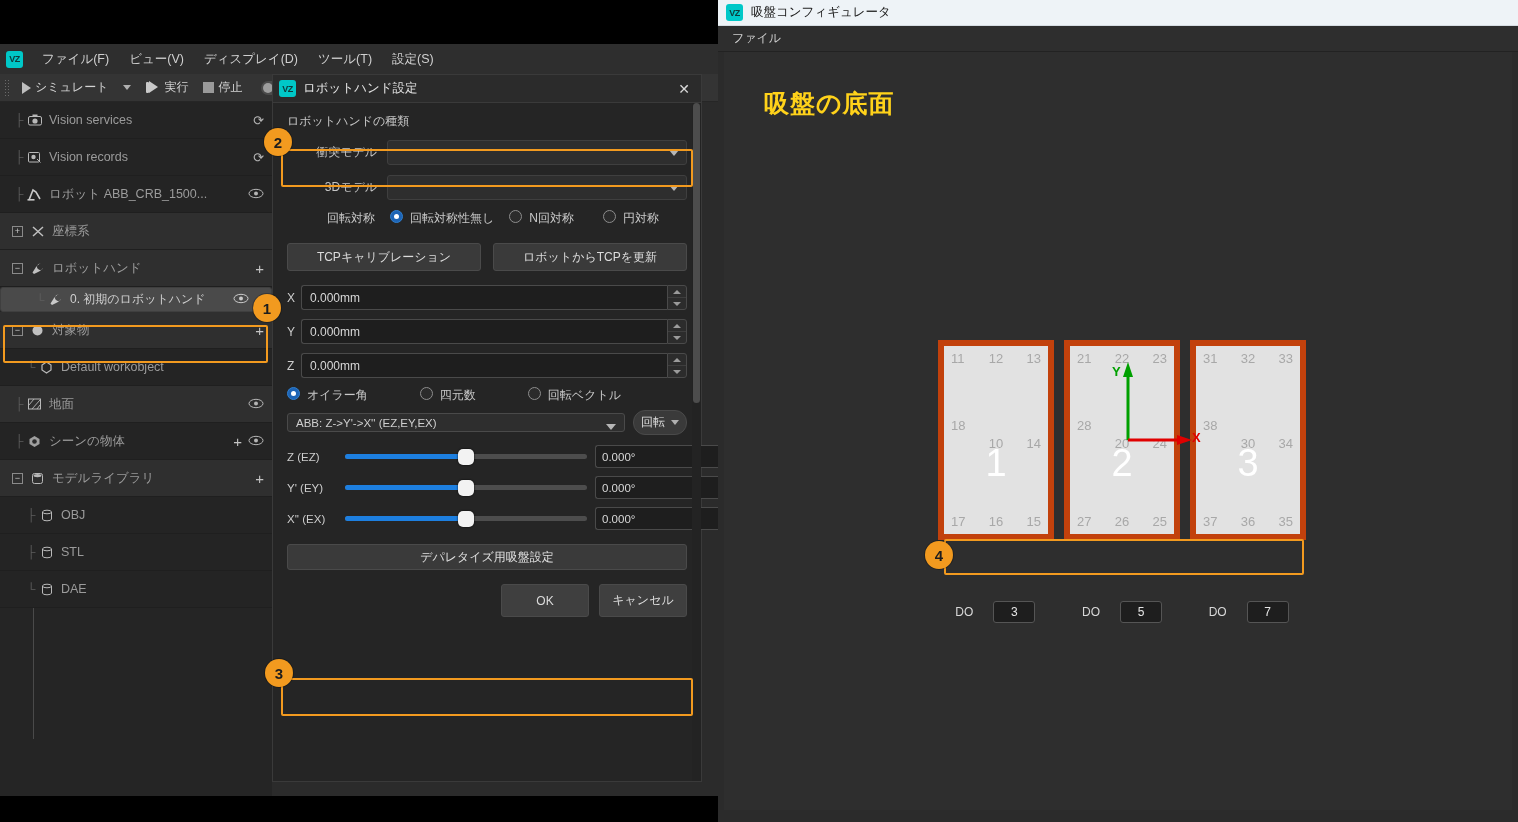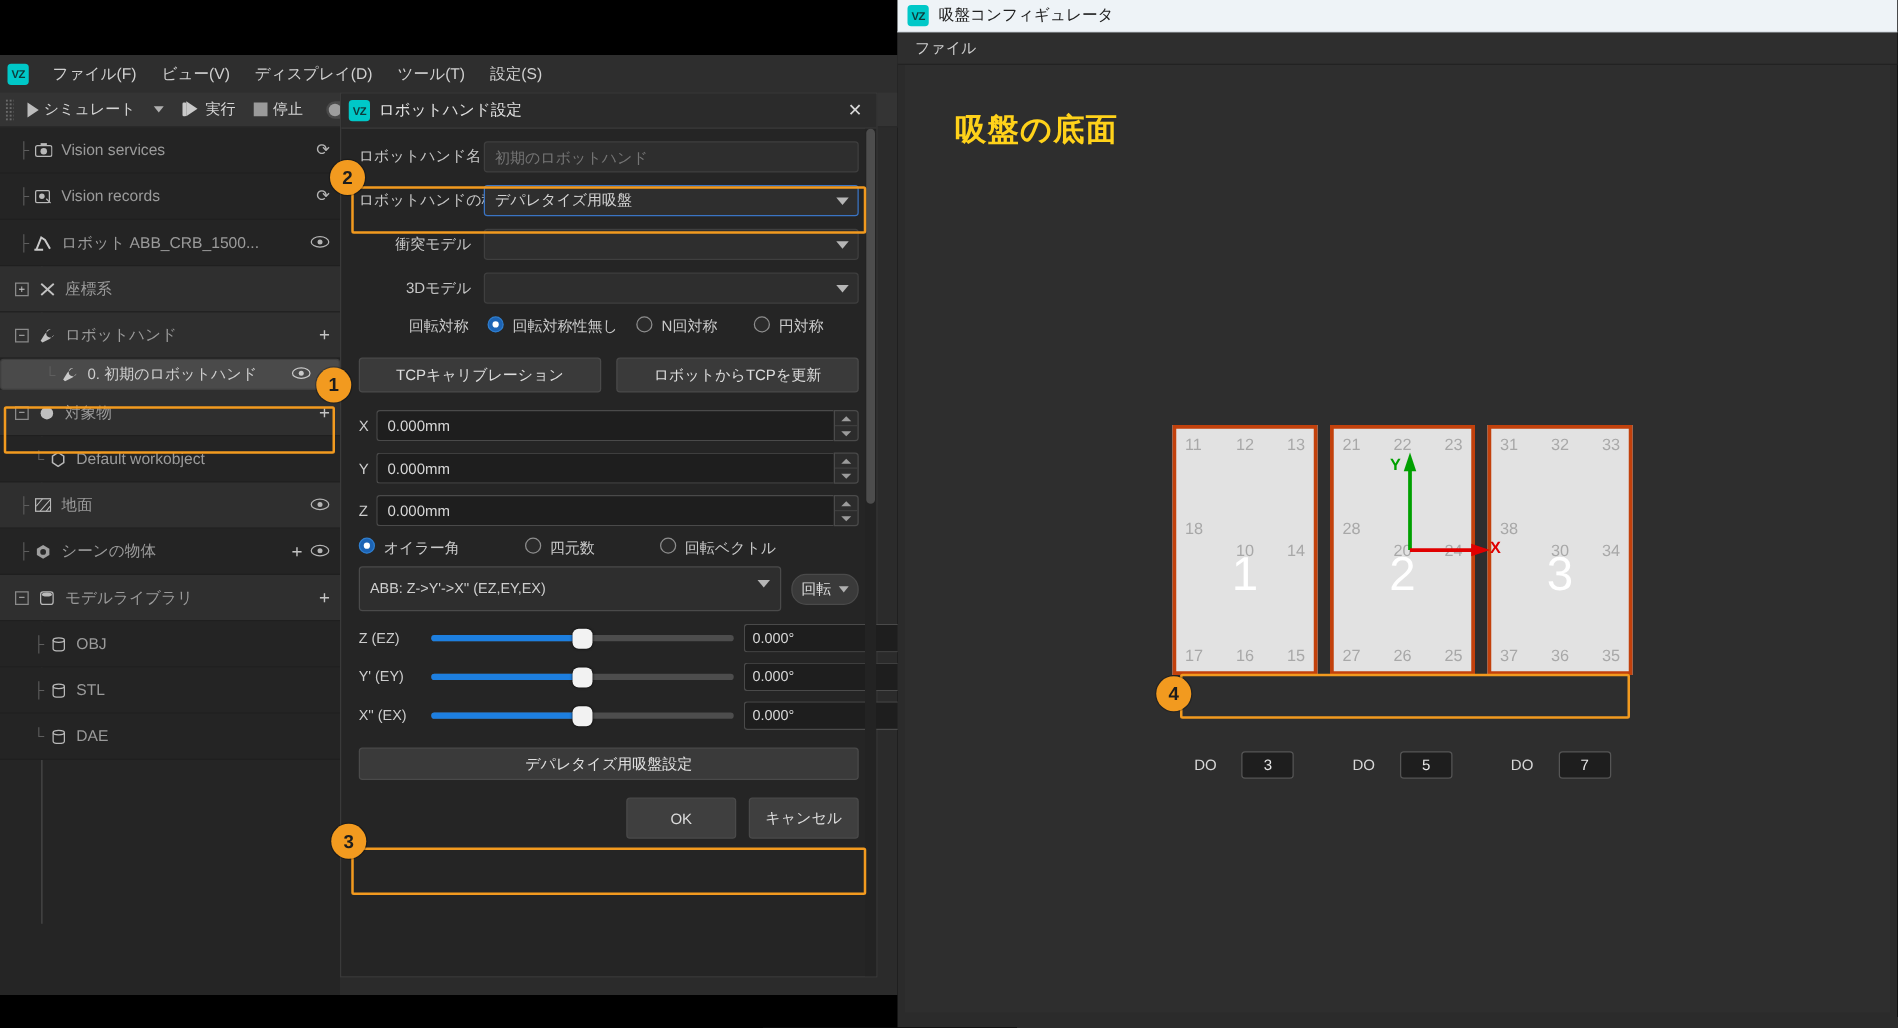--- a/index.html
+++ b/index.html
@@ -97,21 +97,21 @@
   .numinp { flex:1 1 auto; height:25px; background:#1e1e1e; border:1px solid #4a4a4a; border-right:none;
             border-radius:3px 0 0 3px; color:#d8d8d8; font-size:12px; padding:0 8px; outline:none; font-family:inherit;}
   .spin { width:20px; height:25px; border:1px solid #4a4a4a; border-radius:0 3px 3px 0; background:#2c2c2c;
           display:flex; flex-direction:column; }
   .spin div { flex:1 1 0; display:flex; align-items:center; justify-content:center; }
   .spin div:first-child { border-bottom:1px solid #3e3e3e; }
   .up { width:0;height:0;border-left:4px solid transparent;border-right:4px solid transparent;border-bottom:4px solid #9b9b9b;}
   .dn { width:0;height:0;border-left:4px solid transparent;border-right:4px solid transparent;border-top:4px solid #9b9b9b;}
 
   .ordrow { display:flex; align-items:center; gap:8px; margin:6px 0 10px 0; }
-  .ordsel { flex:1 1 auto; height:36px; background:#2e2e2e; border:1px solid #4a4a4a; border-radius:3px;
+  .ordsel { flex:1 1 auto; height:19px; background:#2e2e2e; border:1px solid #4a4a4a; border-radius:3px;
             color:#cfcfcf; font-size:11.5px; padding:0 22px 0 8px; display:flex; align-items:center; position:relative;}
   .ordsel .arrow { position:absolute; right:8px; top:10px; width:0;height:0;
         border-left:5px solid transparent;border-right:5px solid transparent;border-top:6px solid #b6b6b6;}
   .rotbtn { height:25px; background:#3a3a3a;border:1px solid #4a4a4a;border-radius:12px;color:#dcdcdc;
             font-size:12px; display:flex;align-items:center;gap:6px;padding:0 7px;}
 
   .slrow { display:flex; align-items:center; margin-bottom:8px; gap:8px;}
   .slrow .sl-lbl { width:50px; font-size:11.5px; color:#cdcdcd; }
   .slider { flex:1 1 auto; height:20px; position:relative; display:flex; align-items:center;}
   .track { position:absolute; left:0; right:0; height:5px; background:#4d4d4d; border-radius:3px; }
@@ -135,21 +135,21 @@
   
   #cfg-window { position:absolute; left:718px; top:0; width:800px; height:822px; background:#2b2b2b; }
   #cfg-title { height:26px; background:#eef3f7; display:flex; align-items:center; gap:8px; padding-left:8px;
                color:#202020; font-size:12.5px; border-bottom:1px solid #d6dde3;}
   #cfg-menu { height:26px; background:#2e2e2e; display:flex; align-items:center; padding-left:14px; color:#cfcfcf; font-size:12px;
               border-bottom:1px solid #222;}
   #cfg-body { position:absolute; left:6px; right:6px; top:52px; bottom:12px; background:#2e2e2e; }
   #cfg-heading { position:absolute; left:40px; top:35px; font-size:25px; font-weight:bold; color:#ffd21a;
                  letter-spacing:1px;}
   #cell-area { position:absolute; left:214px; top:288px; width:368px; height:200px; display:flex; gap:10px; }
-  .cell { flex:1 1 0; background:#e2e2e2; border:3px solid #c2410c; position:relative; }
+  .cell { flex:1 1 0; background:#e2e2e2; border:6px solid #c2410c; position:relative; }
   .cell .cnum { position:absolute; font-size:13px; color:#a8a8a8; }
   .cell .big { position:absolute; left:0; right:0; top:96px; text-align:center; font-size:38px; color:#fff; }
   .p-tl { left:7px; top:5px; } .p-tc { left:50%; transform:translateX(-50%); top:5px; } .p-tr { right:7px; top:5px; }
   .p-ml { left:7px; top:72px; } .p-mc { left:50%; transform:translateX(-50%); top:90px; } .p-mr { right:7px; top:90px; }
   .p-bl { left:7px; bottom:5px; } .p-bc { left:50%; transform:translateX(-50%); bottom:5px; } .p-br { right:7px; bottom:5px; }
 
   #axes { position:absolute; left:0; top:0; width:100%; height:100%; pointer-events:none; }
   #do-row { position:absolute; left:208px; top:542px; width:380px; height:36px; display:flex; align-items:center; }
   .do-group { flex:1 1 0; display:flex; align-items:center; justify-content:center; gap:20px; }
   .do-lbl { font-size:12px; color:#d8d8d8; }
@@ -416,35 +416,23 @@
 
 <div id="dialog">
   <div id="dlg-title">
     <span class="app-logo" style="margin:0">VZ</span>
     <span class="t">ロボットハンド設定</span>
     <span class="x-btn">✕</span>
   </div>
 
   <div id="dlg-body">
 
-    <div class="frow">
-      <div class="flabel">ロボットハンド名</div>
-      <div class="fctl">
-        <input class="inp ph" value="" placeholder="初期のロボットハンド" style="">
-      </div>
-    </div>
 
     <div class="frow">
       <div class="flabel">ロボットハンドの種類</div>
-      <div class="fctl">
-        <div class="sel focus">
-          <span>デパレタイズ用吸盤</span>
-          <span class="arrow"></span>
-        </div>
-      </div>
     </div>
 
     <div class="frow">
       <div class="flabel">衝突モデル</div>
       <div class="fctl">
         <div class="sel">
           <span></span>
           <span class="arrow"></span>
         </div>
       </div>

